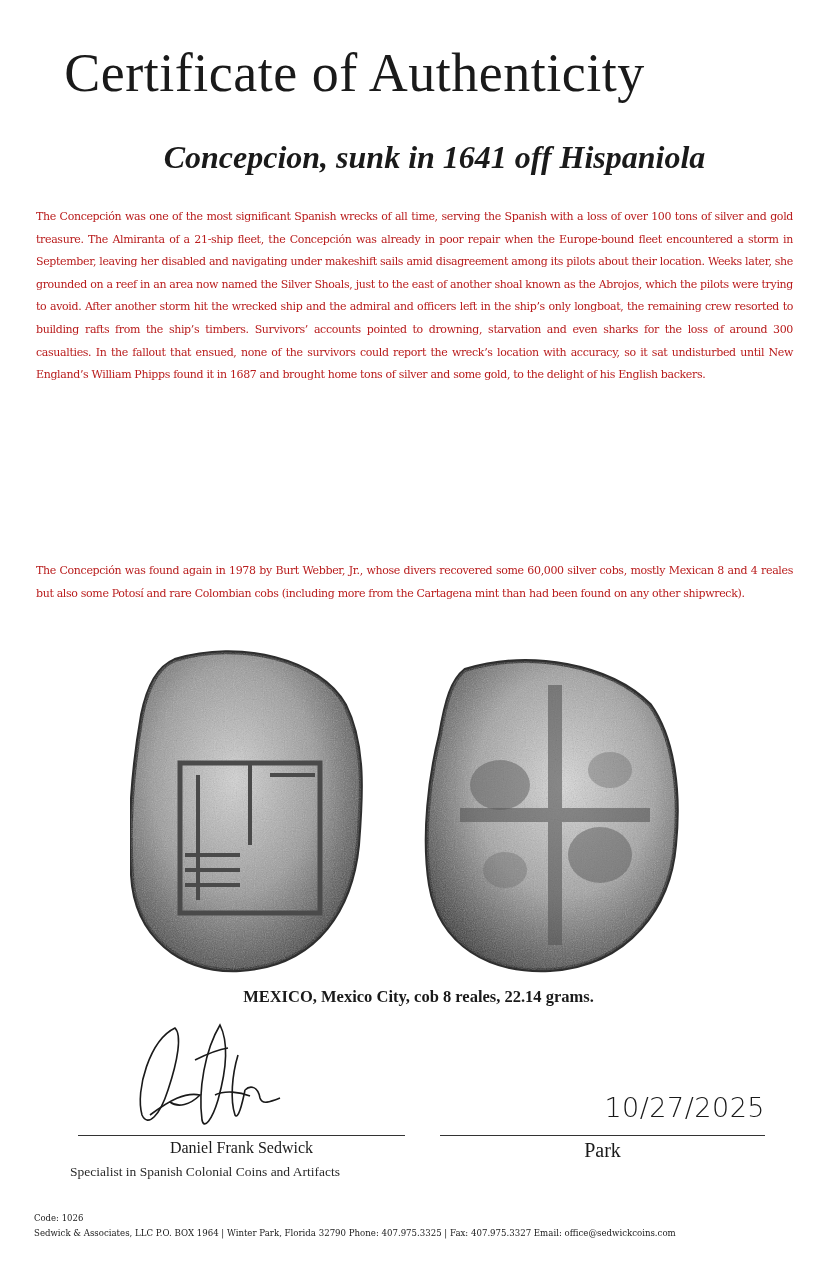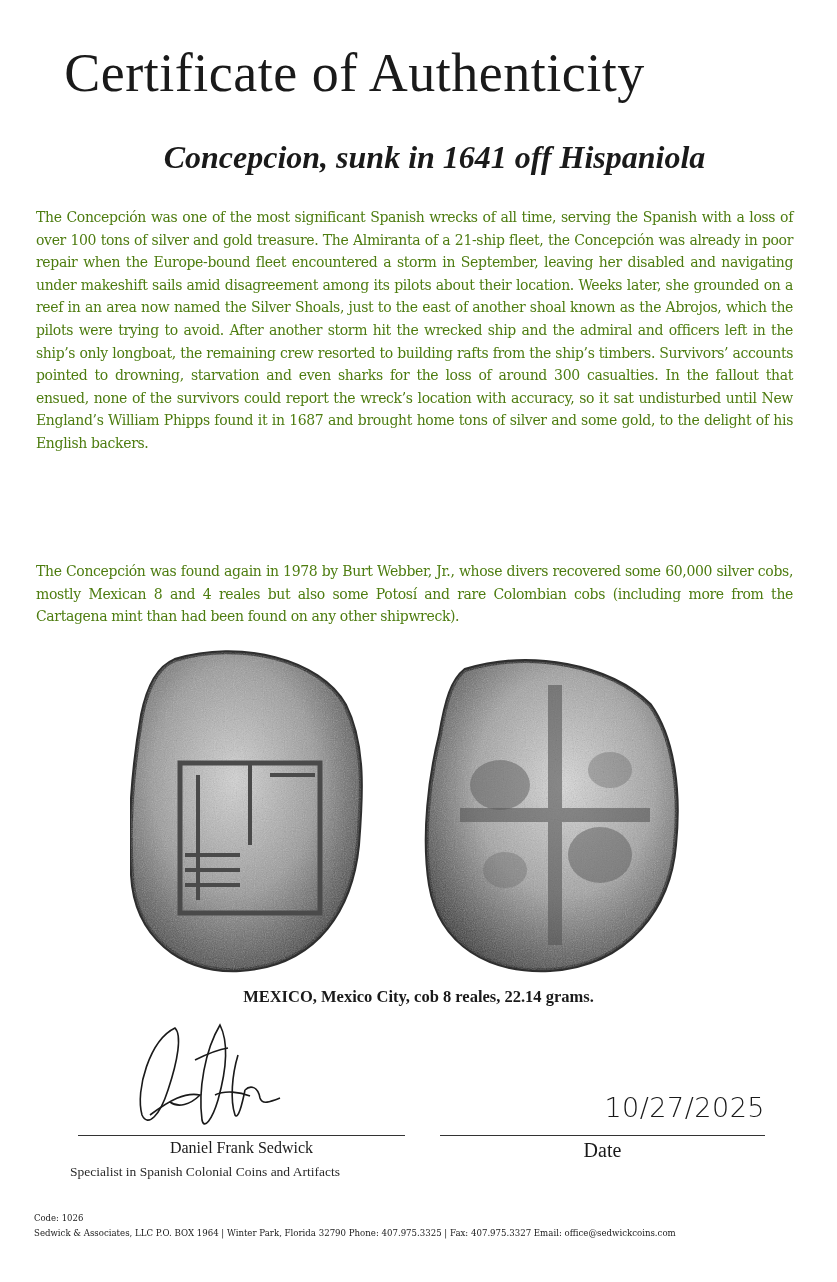--- a/index.html
+++ b/index.html
@@ -15,22 +15,22 @@
       color: #1a1a1a; margin: 0;
     }
     .subtitle {
       position: absolute; left: 0; top: 123px; width: 837px; text-align: center;
       font-family: "Liberation Serif", serif; font-style: italic;
       font-size: 32px; color: #1a1a1a; margin: 16px;
     }
     .body-text {
       position: absolute; left: 36px; width: 757px;
       font-family: "DejaVu Serif", serif; font-weight: 300;
-      font-size: 14px; line-height: 22.6px; text-align: justify;
-      color: #4d7c0f; margin: 0; letter-spacing: -0.35px;
+      font-size: 11px; line-height: 22.6px; text-align: justify;
+      color: #b91c1c; margin: 0; letter-spacing: -0.35px;
     }
     .p1 { top: 206px; }
     .p2 { top: 528px; margin-top: 32px; }
     .coins {
       position: absolute; left: 130px; top: 645px; width: 600px; height: 330px;
     }
     .caption {
       position: absolute; left: 0; top: 987px; width: 837px; text-align: center;
       font-family: "Liberation Serif", serif; font-weight: bold; font-size: 16.5px;
       color: #1a1a1a;
@@ -136,16 +136,16 @@
   <path d="M95,75 C105,70 120,72 130,76" fill="none" stroke="#1a1a1a" stroke-width="1.6"></path>
 </svg>
 
 <div class="date-value">10/27/2025</div>
 
 <div class="sig-line left"></div>
 <div class="sig-line right"></div>
 
 <div class="signer-name">Daniel Frank Sedwick</div>
 <div class="signer-title">Specialist in Spanish Colonial Coins and Artifacts</div>
-<div class="date-label">Date</div>
+<div class="date-label">Park</div>
 
 <div class="code">Code: 1026</div>
 <div class="footer">Sedwick &amp; Associates, LLC P.O. BOX 1964 | Winter Park, Florida 32790 Phone: 407.975.3325 | Fax: 407.975.3327 Email: office@sedwickcoins.com</div>
 
 </body></html>

